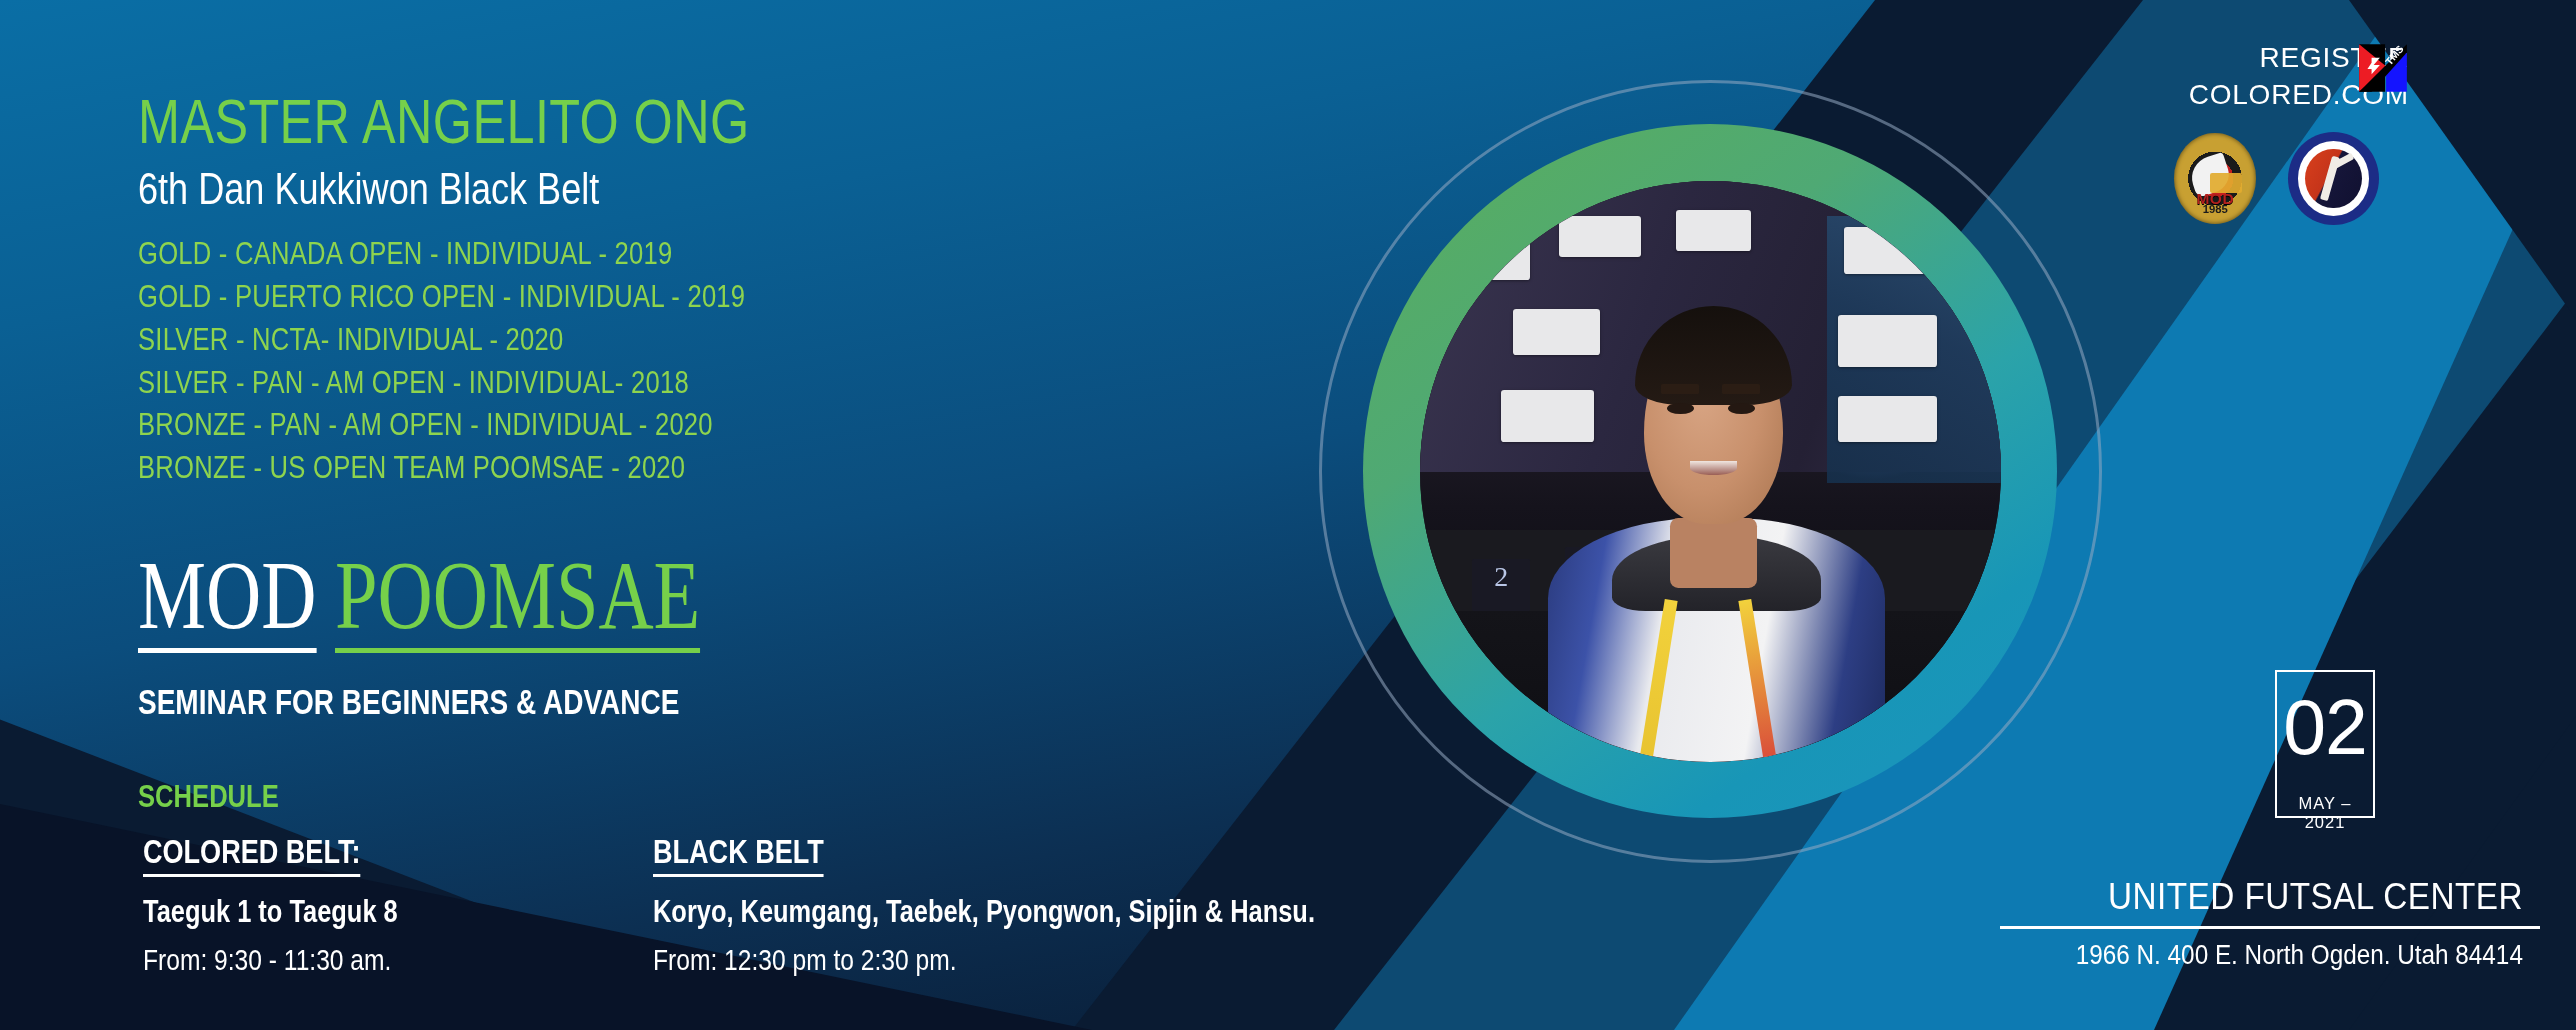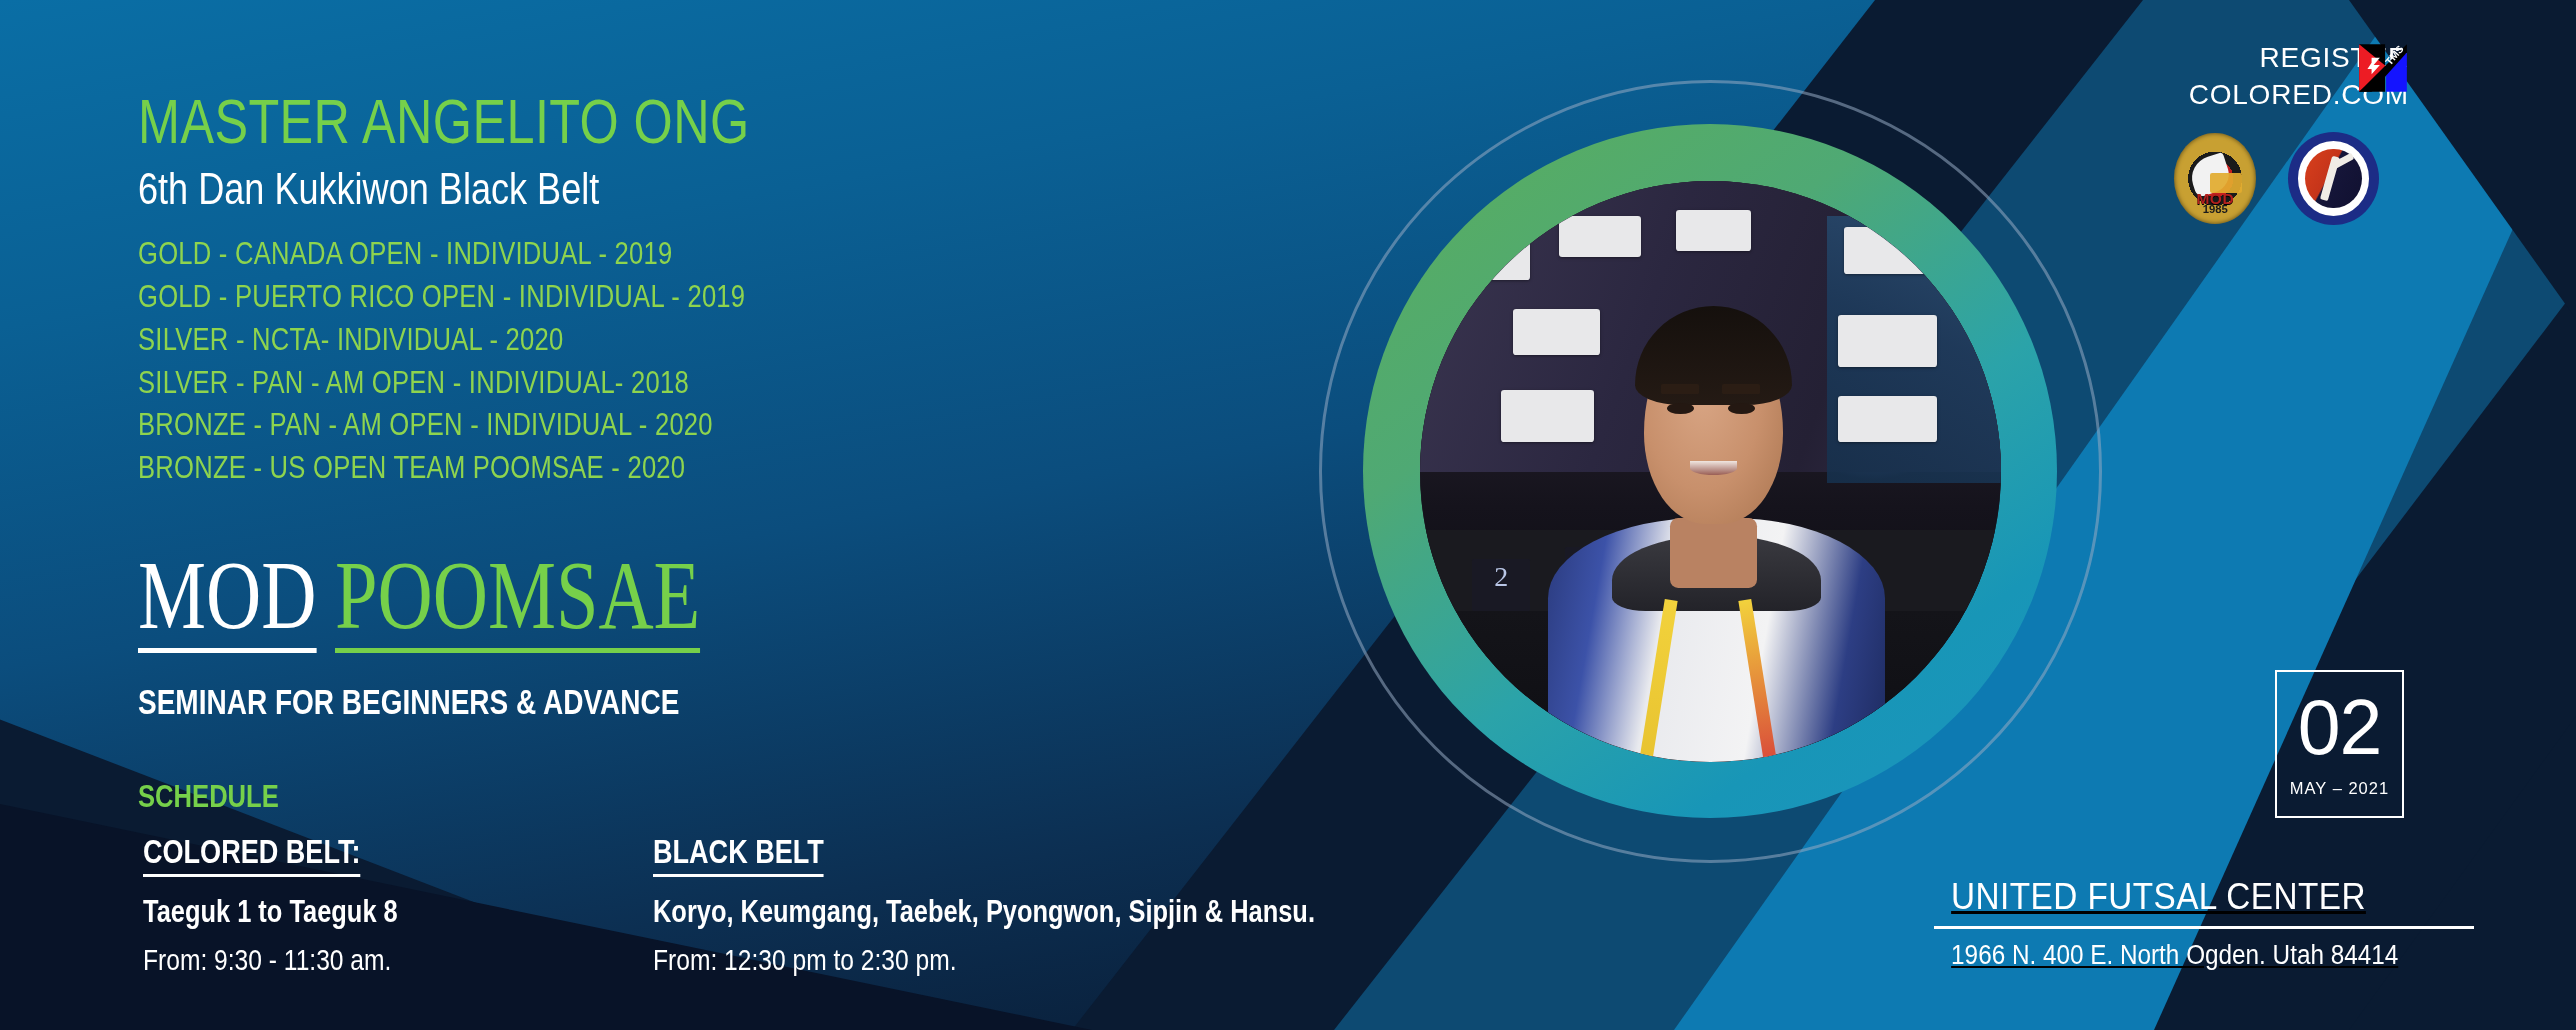--- a/index.html
+++ b/index.html
@@ -182,28 +182,28 @@
                border-radius:50%; background:#ffffff; }
   #ong-badge .yin { position:absolute; left:19%; top:18%; width:62%; height:64%;
                border-radius:50%;
                background:linear-gradient(118deg,#d8401c 0%,#c5341a 42%,#16163a 44%,#101030 100%); }
   #ong-badge .fig { position:absolute; left:42%; top:26%; width:9%; height:48%;
                background:#f0ece6; border-radius:2.1px; transform:rotate(16deg); }
   #ong-badge .fig2 { position:absolute; left:46%; top:28%; width:26%; height:7%;
                background:#f0ece6; border-radius:2.1px; transform:rotate(-28deg); }
 
   
-  #date-box { position:absolute; left:2275px; top:670px; width:129px; height:148px;
+  #date-box { position:absolute; left:2275px; top:670px; width:100px; height:148px;
               border:2.6px solid #ffffff; }
   #date-day { color:#ffffff; font-size:77px; font-weight:300; text-align:center;
               line-height:1; margin-top:16.5px; letter-spacing:-1px; }
-  #date-monthyear { color:#ffffff; font-size:16.5px; text-align:center; margin-top:13px;
+  #date-monthyear { color:#ffffff; font-size:16.5px; text-align:center; margin-top:28px;
               letter-spacing:1px; }
 
-  #venue-block { position:absolute; left:1923px; top:876px; width:562px; text-align:left;text-decoration:underline; }
+  #venue-block { position:absolute; left:1989px; top:876px; width:562px; text-align:right; }
   #venue-name { color:#ffffff; font-size:37px; letter-spacing:0.5px;
                 transform:scaleX(.90); transform-origin:center center; white-space:nowrap; }
   #venue-rule { height:3.1px; background:#ffffff; margin:8.2px auto 0; width:96%; }
   #venue-addr { color:#ffffff; font-size:27px; margin-top:10.3px;
                 transform:scaleX(.90); transform-origin:center center; white-space:nowrap; }
 </style>
 </head>
 <body>
 
 <div id="poster">

